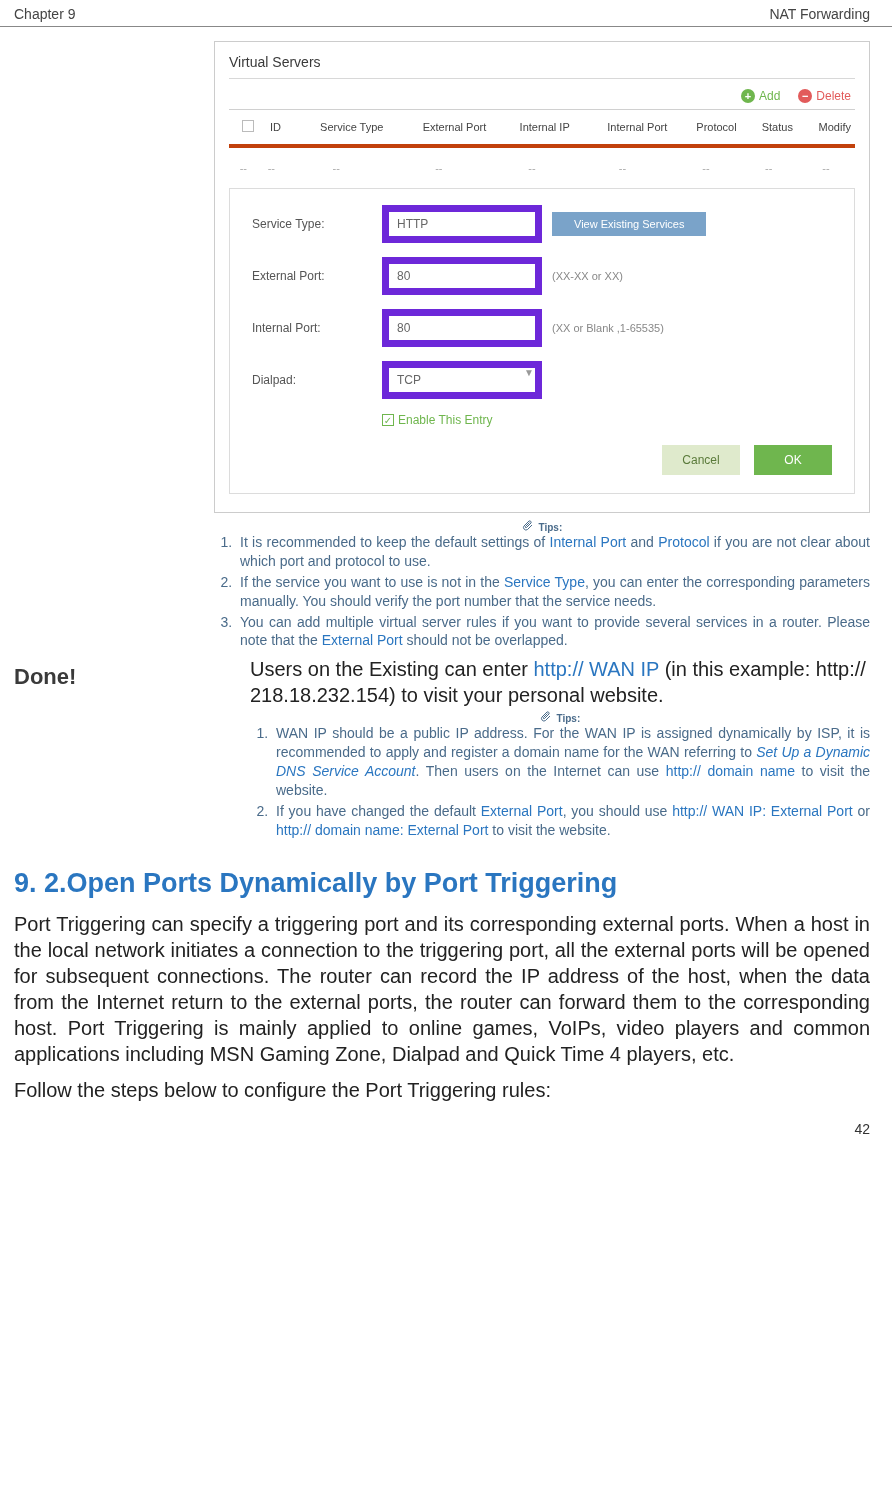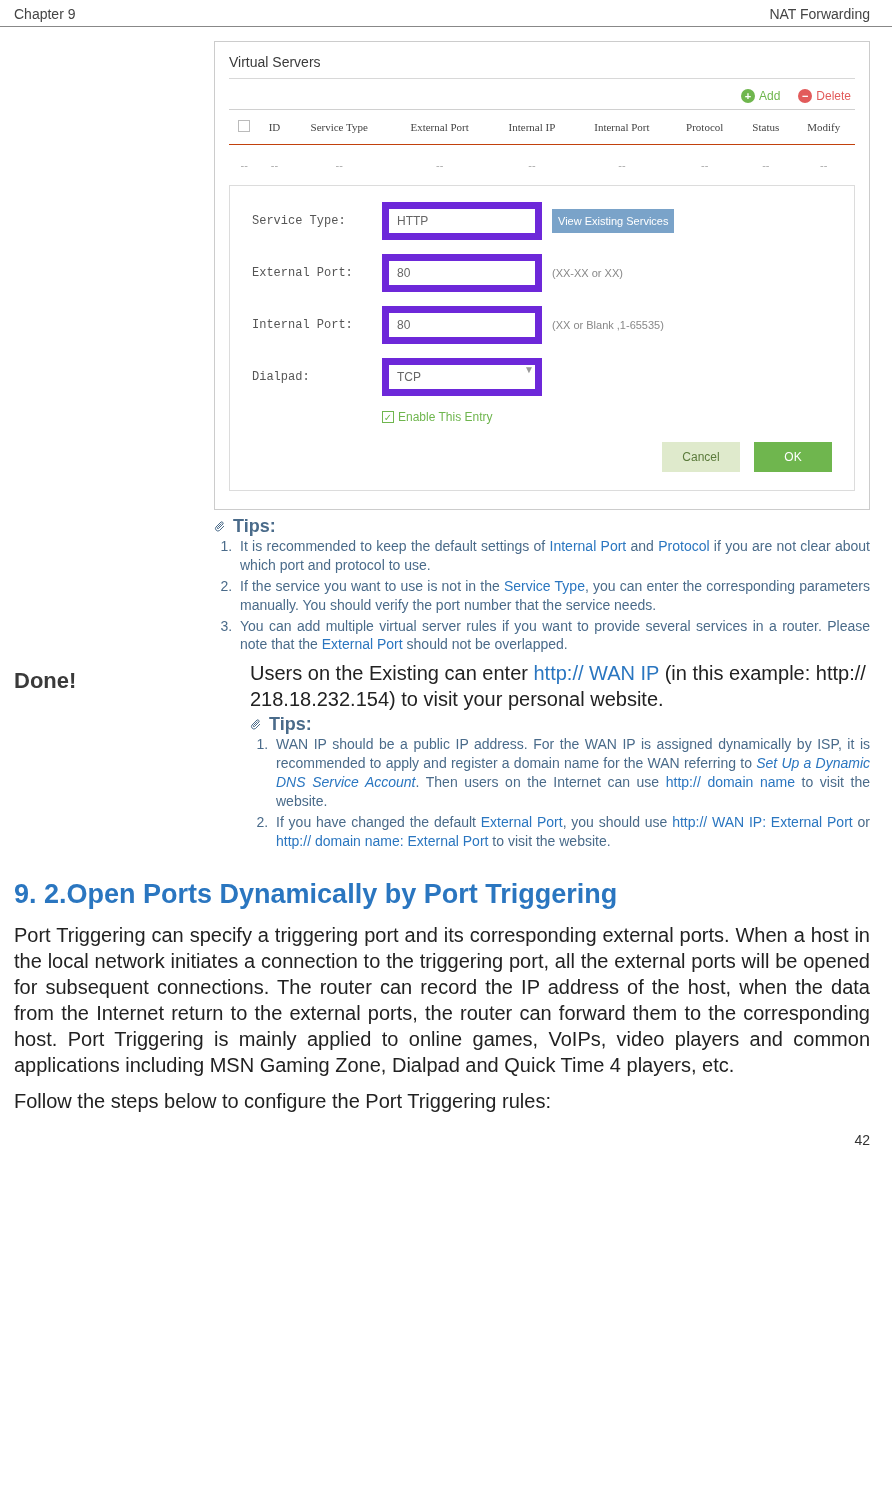--- a/index.html
+++ b/index.html
@@ -14,42 +14,42 @@
   .panel-title { border-bottom: 1px solid #d8d8d8; font-size: 14px; color: #3a3a3a; padding-bottom: 8px; font-weight: 400; }
   .toolbar { display: flex; justify-content: flex-end; gap: 18px; padding: 10px 4px 6px; font-size: 12px; }
   .tool { display: flex; align-items: center; gap: 4px; cursor: pointer; }
   .icon-circle { width: 14px; height: 14px; border-radius: 50%; display: flex; align-items: center; justify-content: center; color: #fff; font-size: 11px; font-weight: bold; line-height: 1; }
   .icon-add { background: #6fb64e; }
   .icon-del { background: #e25b5b; }
   .tool-add { color: #6fb64e; }
   .tool-del { color: #e25b5b; }
 
   table.vs { width: 100%; border-collapse: collapse; font-size: 11px; color: #444; }
-  table.vs th { border-top: 1px solid #d0d0d0; border-bottom: 1px solid #c2410c; padding: 10px 4px; font-weight: 400; text-align: center; font-family: Liberation Serif, serif; }
+  table.vs th { border-top: 1px solid #d0d0d0; border-bottom: 4px solid #c2410c; padding: 10px 4px; font-weight: 400; text-align: right; }
   table.vs td { padding: 14px 4px; text-align: center; color: #aaa; }
   .chk { width: 12px; height: 12px; border: 1px solid #bbb; display: inline-block; }
 
   .form-box { border: 1px solid #dcdcdc; padding: 16px 22px 18px; }
   .frow { display: flex; align-items: center; margin-bottom: 14px; font-size: 12px; color: #555; }
-  .flabel { width: 130px; font-family: Liberation Mono, monospace; }
+  .flabel { width: 130px; }
   .finput { width: 160px; border: 7px solid #6d28d9; padding: 5px 8px; font-size: 12px; color: #666; background: #fff; }
   .fhint { margin-left: 10px; color: #888; font-size: 11px; }
-  .btn-view { background: #7aa3c9; color: #fff; border: none; font-size: 11px; padding: 6px 6px; margin-left: 10px; cursor: pointer; }
+  .btn-view { background: #7aa3c9; color: #fff; border: none; font-size: 11px; padding: 6px 22px; margin-left: 10px; cursor: pointer; }
   .fselect { position: relative; }
   .chev { position: absolute; right: 8px; top: 6px; color: #999; font-size: 10px; }
   .enable-row { display: flex; align-items: center; gap: 4px; color: #6fb64e; font-size: 12px; padding-left: 130px; margin-top: 4px; }
   .chk-green { width: 12px; height: 12px; border: 1px solid #6fb64e; display: inline-flex; align-items: center; justify-content: center; color: #6fb64e; font-size: 10px; }
   .actions { display: flex; justify-content: flex-end; gap: 14px; margin-top: 18px; }
   .btn { width: 78px; padding: 8px 0; border: none; font-size: 12px; cursor: pointer; text-align: center; }
   .btn-cancel { background: #dfeacc; color: #5a7a3a; }
   .btn-ok { background: #6fb64e; color: #fff; }
 
   
   .clip { display: inline-block; width: 12px; height: 14px; vertical-align: -2px; margin-right: 2px; }
-  .tips-head { color: #4a6b8a; font-weight: 600; font-size: 18px; }
+  .tips-head { color: #4a6b8a; font-weight: 600; font-size: 10px; text-align: center; }
   .tips ol { color: #4a6b8a; padding-left: 22px; font-size: 14px; line-height: 1.35; text-align: justify; }
   .tips li { margin-bottom: 2px; padding-left: 4px; }
   .link { color: #2a76c0; }
 
   .done-label { font-size: 22px; color: #3a3a3a; font-weight: 600; margin-top: 8px; }
   .done-paragraph { font-size: 20px; color: #222; line-height: 1.3; margin-bottom: 2px; }
 
   .section-heading { clear: both; font-size: 27px; color: #2a76c0; font-weight: 600; margin: 26px 0 12px; }
   .sec-num { display: inline-block; }
   .body-paragraph { font-size: 20px; color: #222; line-height: 1.3; text-align: justify; margin-bottom: 10px; }

